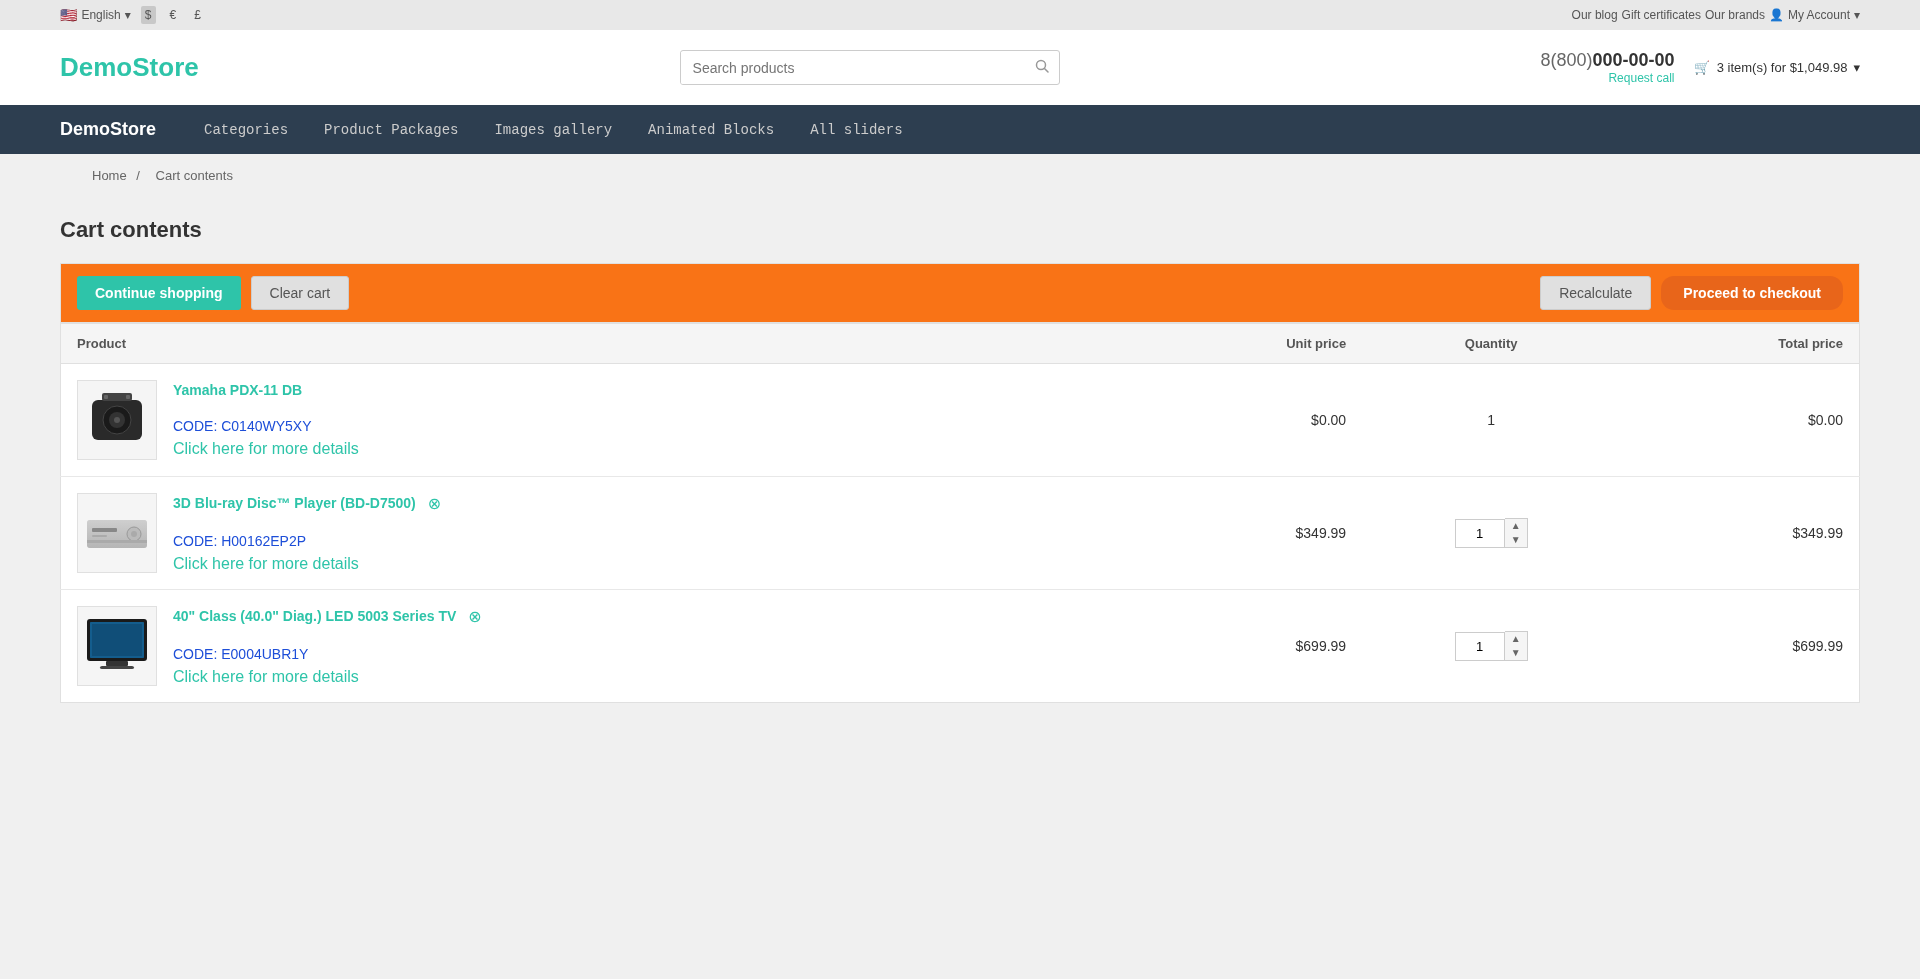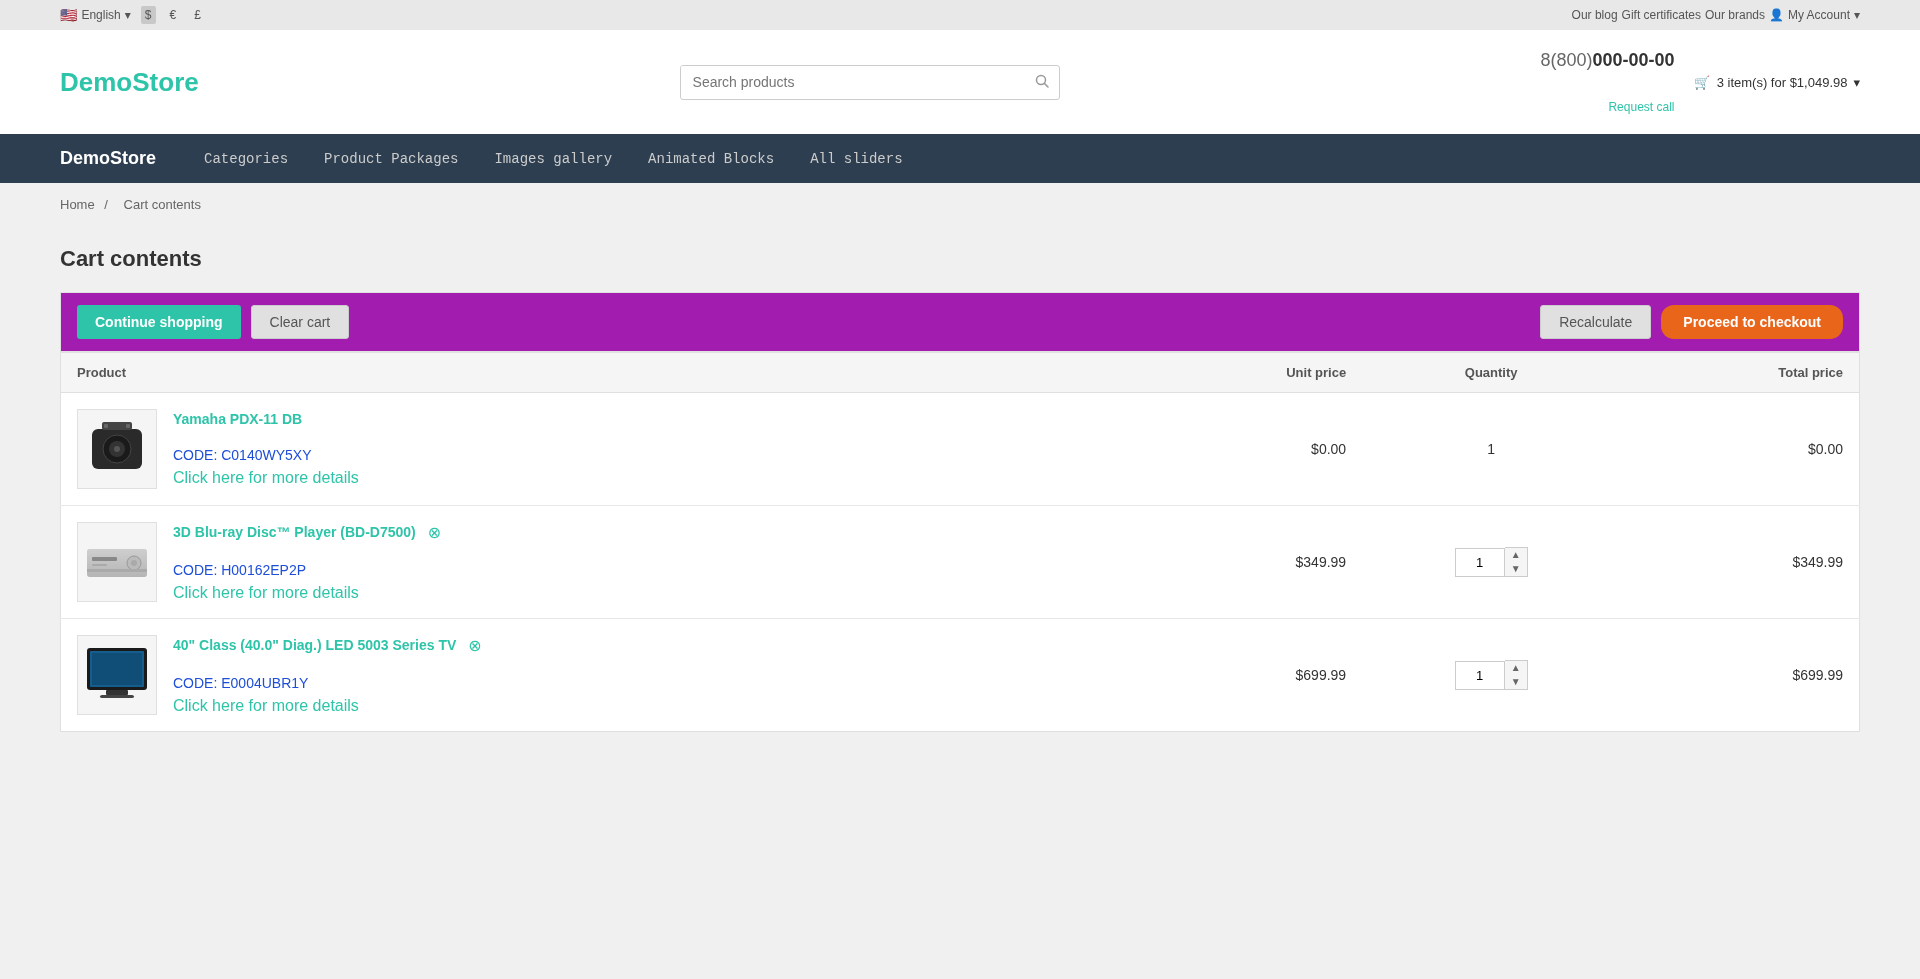--- a/index.html
+++ b/index.html
@@ -49,21 +49,21 @@
       border: none; outline: none; padding: 8px 12px;
       font-size: 14px; width: 100%; color: #999;
     }
     .search-bar button {
       background: none; border: none; padding: 8px 10px; cursor: pointer; color: #999;
     }
     .header-right { display: flex; align-items: center; gap: 20px; }
     .phone-block { text-align: right; }
     .phone-number { font-size: 18px; font-weight: bold; color: #333; }
     .phone-number span { color: #666; font-weight: normal; }
-    .request-call { color: #2ec4a9; font-size: 12px; text-decoration: none; cursor: pointer; margin-top: 29px; }
+    .request-call { color: #2ec4a9; font-size: 12px; text-decoration: none; cursor: pointer; }
     .cart-block {
       display: flex; align-items: center; gap: 6px;
       font-size: 13px; color: #333; cursor: pointer;
     }
 
     
     .nav {
       background: #2d3e50;
       padding: 0 60px;
       display: flex;
@@ -73,35 +73,35 @@
     .nav-logo { color: #2ec4a9; font-size: 18px; font-weight: bold; padding: 14px 20px 14px 0; margin-right: 10px; }
     .nav-logo span { color: #fff; }
     .nav-item {
       color: #ccc; text-decoration: none;
       padding: 14px 18px; font-size: 14px;
       display: block; cursor: pointer; font-family: Liberation Mono, monospace;
     }
 
     
     .breadcrumb {
-      padding: 14px 60px;
+      padding: 14px 92px;
       background: #f0f0f0;
       font-size: 13px;
       color: #666;
     }
     .breadcrumb a { color: #666; text-decoration: none; }
     .breadcrumb span { margin: 0 6px; }
 
     
     .main { padding: 20px 60px 40px; }
     .page-title { font-size: 22px; font-weight: bold; color: #333; margin-bottom: 20px; }
 
     
     .cart-actions {
-      background: #a21caf;
+      background: #f97316;
       border: 1px solid #e0e0e0;
       padding: 12px 16px;
       display: flex;
       align-items: center;
       justify-content: space-between;
       margin-bottom: 0;
     }
     .cart-actions-left { display: flex; gap: 10px; }
     .cart-actions-right { display: flex; gap: 10px; }
 

